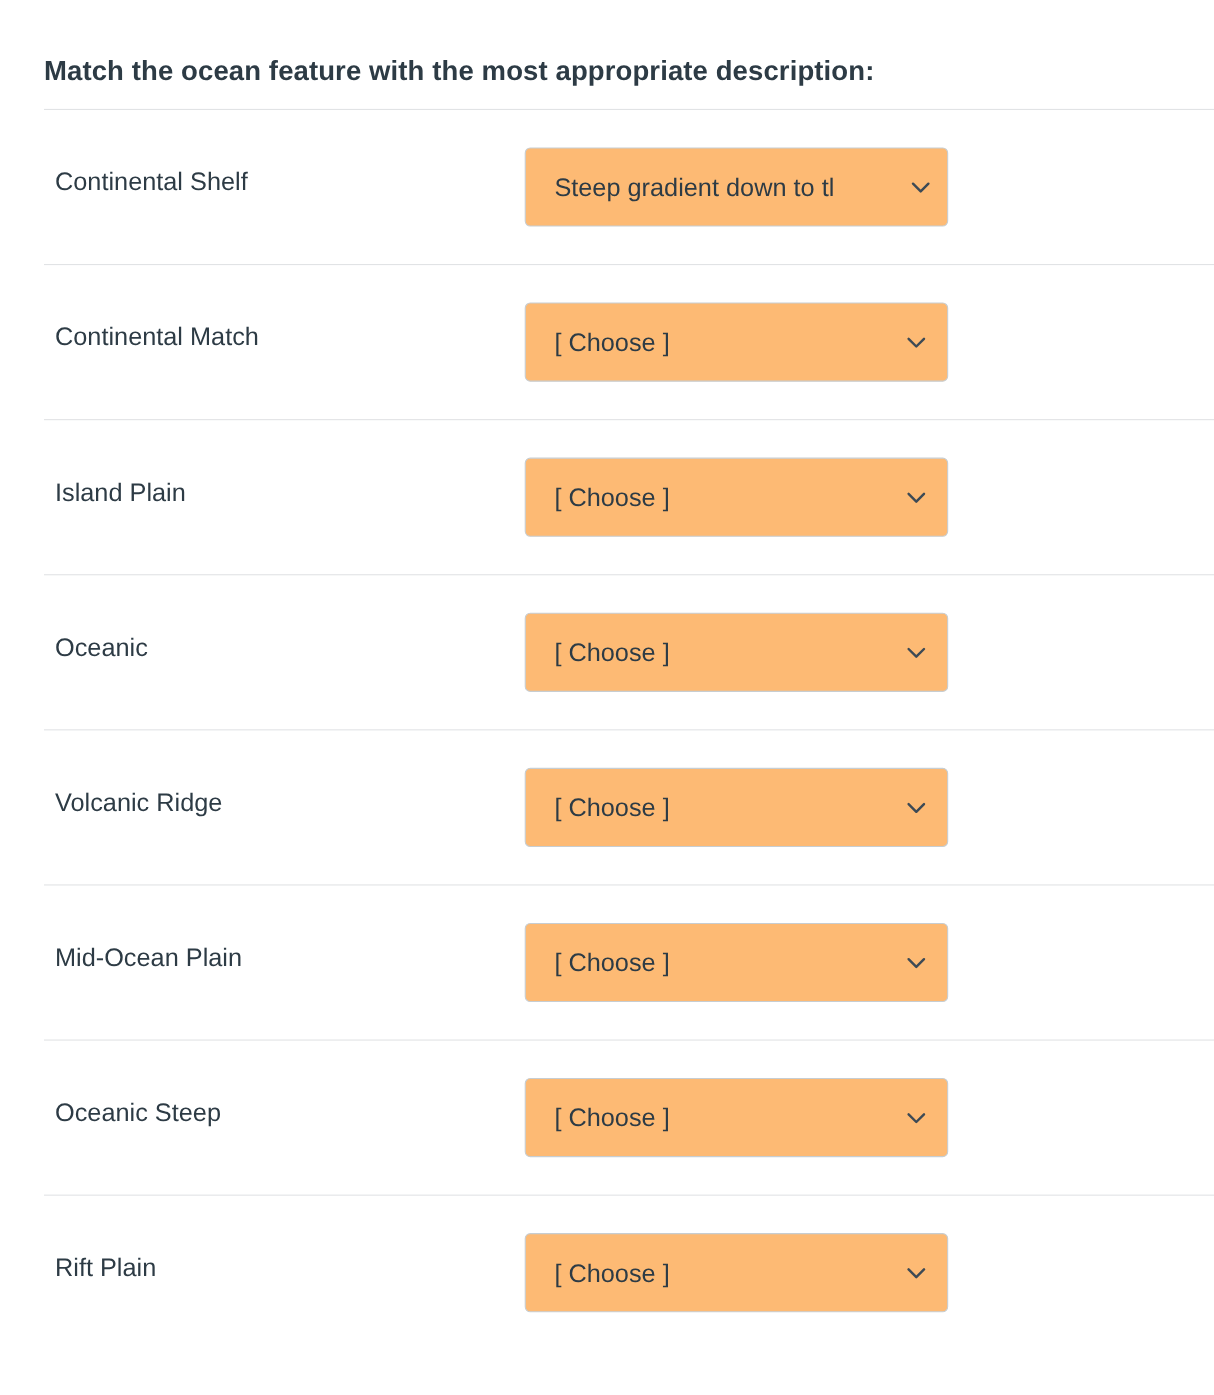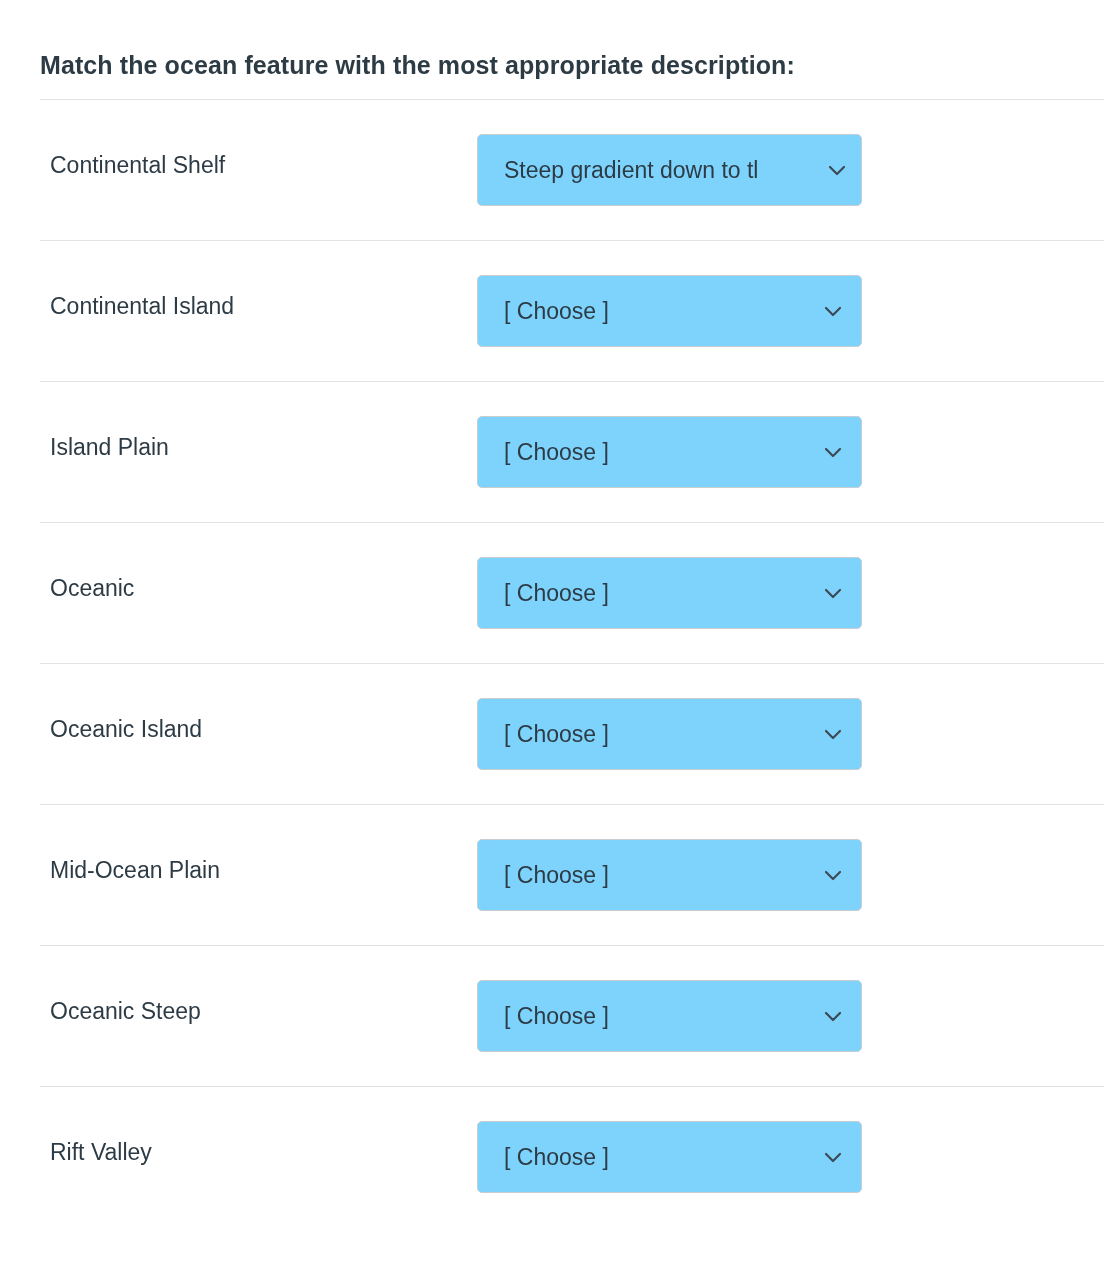--- a/index.html
+++ b/index.html
@@ -66,21 +66,21 @@
 
   .row-control {
     position: absolute;
     left: 437px;
     top: 34px;
     width: 385px;
     height: 72px;
     box-sizing: border-box;
     border: 1px solid #c7cdd1;
     border-radius: 5px;
-    background: #7dd3fc;
+    background: #fdba74;
     cursor: pointer;
   }
 
   .row-control .value {
     position: absolute;
     left: 26px;
     top: 0;
     height: 70px;
     display: flex;
     align-items: center;
@@ -131,21 +131,21 @@
         <span class="value">Steep gradient down to tl</span>
         <span class="chev">
           <svg viewBox="0 0 24 24" fill="none" xmlns="http://www.w3.org/2000/svg">
             <path d="M5 9 L12 16 L19 9" stroke="#3d4a55" stroke-width="2.2" stroke-linecap="round" stroke-linejoin="round"></path>
           </svg>
         </span>
       </div>
     </div>
 
     <div class="match-row">
-      <div class="row-label">Continental Island</div>
+      <div class="row-label">Continental Match</div>
       <div class="row-control">
         <span class="value">[ Choose ]</span>
         <span class="chev">
           <svg viewBox="0 0 24 24" fill="none" xmlns="http://www.w3.org/2000/svg">
             <path d="M5 9 L12 16 L19 9" stroke="#3d4a55" stroke-width="2.2" stroke-linecap="round" stroke-linejoin="round"></path>
           </svg>
         </span>
       </div>
     </div>
 
@@ -167,21 +167,21 @@
         <span class="value">[ Choose ]</span>
         <span class="chev">
           <svg viewBox="0 0 24 24" fill="none" xmlns="http://www.w3.org/2000/svg">
             <path d="M5 9 L12 16 L19 9" stroke="#3d4a55" stroke-width="2.2" stroke-linecap="round" stroke-linejoin="round"></path>
           </svg>
         </span>
       </div>
     </div>
 
     <div class="match-row">
-      <div class="row-label">Oceanic Island</div>
+      <div class="row-label">Volcanic Ridge</div>
       <div class="row-control">
         <span class="value">[ Choose ]</span>
         <span class="chev">
           <svg viewBox="0 0 24 24" fill="none" xmlns="http://www.w3.org/2000/svg">
             <path d="M5 9 L12 16 L19 9" stroke="#3d4a55" stroke-width="2.2" stroke-linecap="round" stroke-linejoin="round"></path>
           </svg>
         </span>
       </div>
     </div>
 
@@ -203,21 +203,21 @@
         <span class="value">[ Choose ]</span>
         <span class="chev">
           <svg viewBox="0 0 24 24" fill="none" xmlns="http://www.w3.org/2000/svg">
             <path d="M5 9 L12 16 L19 9" stroke="#3d4a55" stroke-width="2.2" stroke-linecap="round" stroke-linejoin="round"></path>
           </svg>
         </span>
       </div>
     </div>
 
     <div class="match-row">
-      <div class="row-label">Rift Valley</div>
+      <div class="row-label">Rift Plain</div>
       <div class="row-control">
         <span class="value">[ Choose ]</span>
         <span class="chev">
           <svg viewBox="0 0 24 24" fill="none" xmlns="http://www.w3.org/2000/svg">
             <path d="M5 9 L12 16 L19 9" stroke="#3d4a55" stroke-width="2.2" stroke-linecap="round" stroke-linejoin="round"></path>
           </svg>
         </span>
       </div>
     </div>
 

